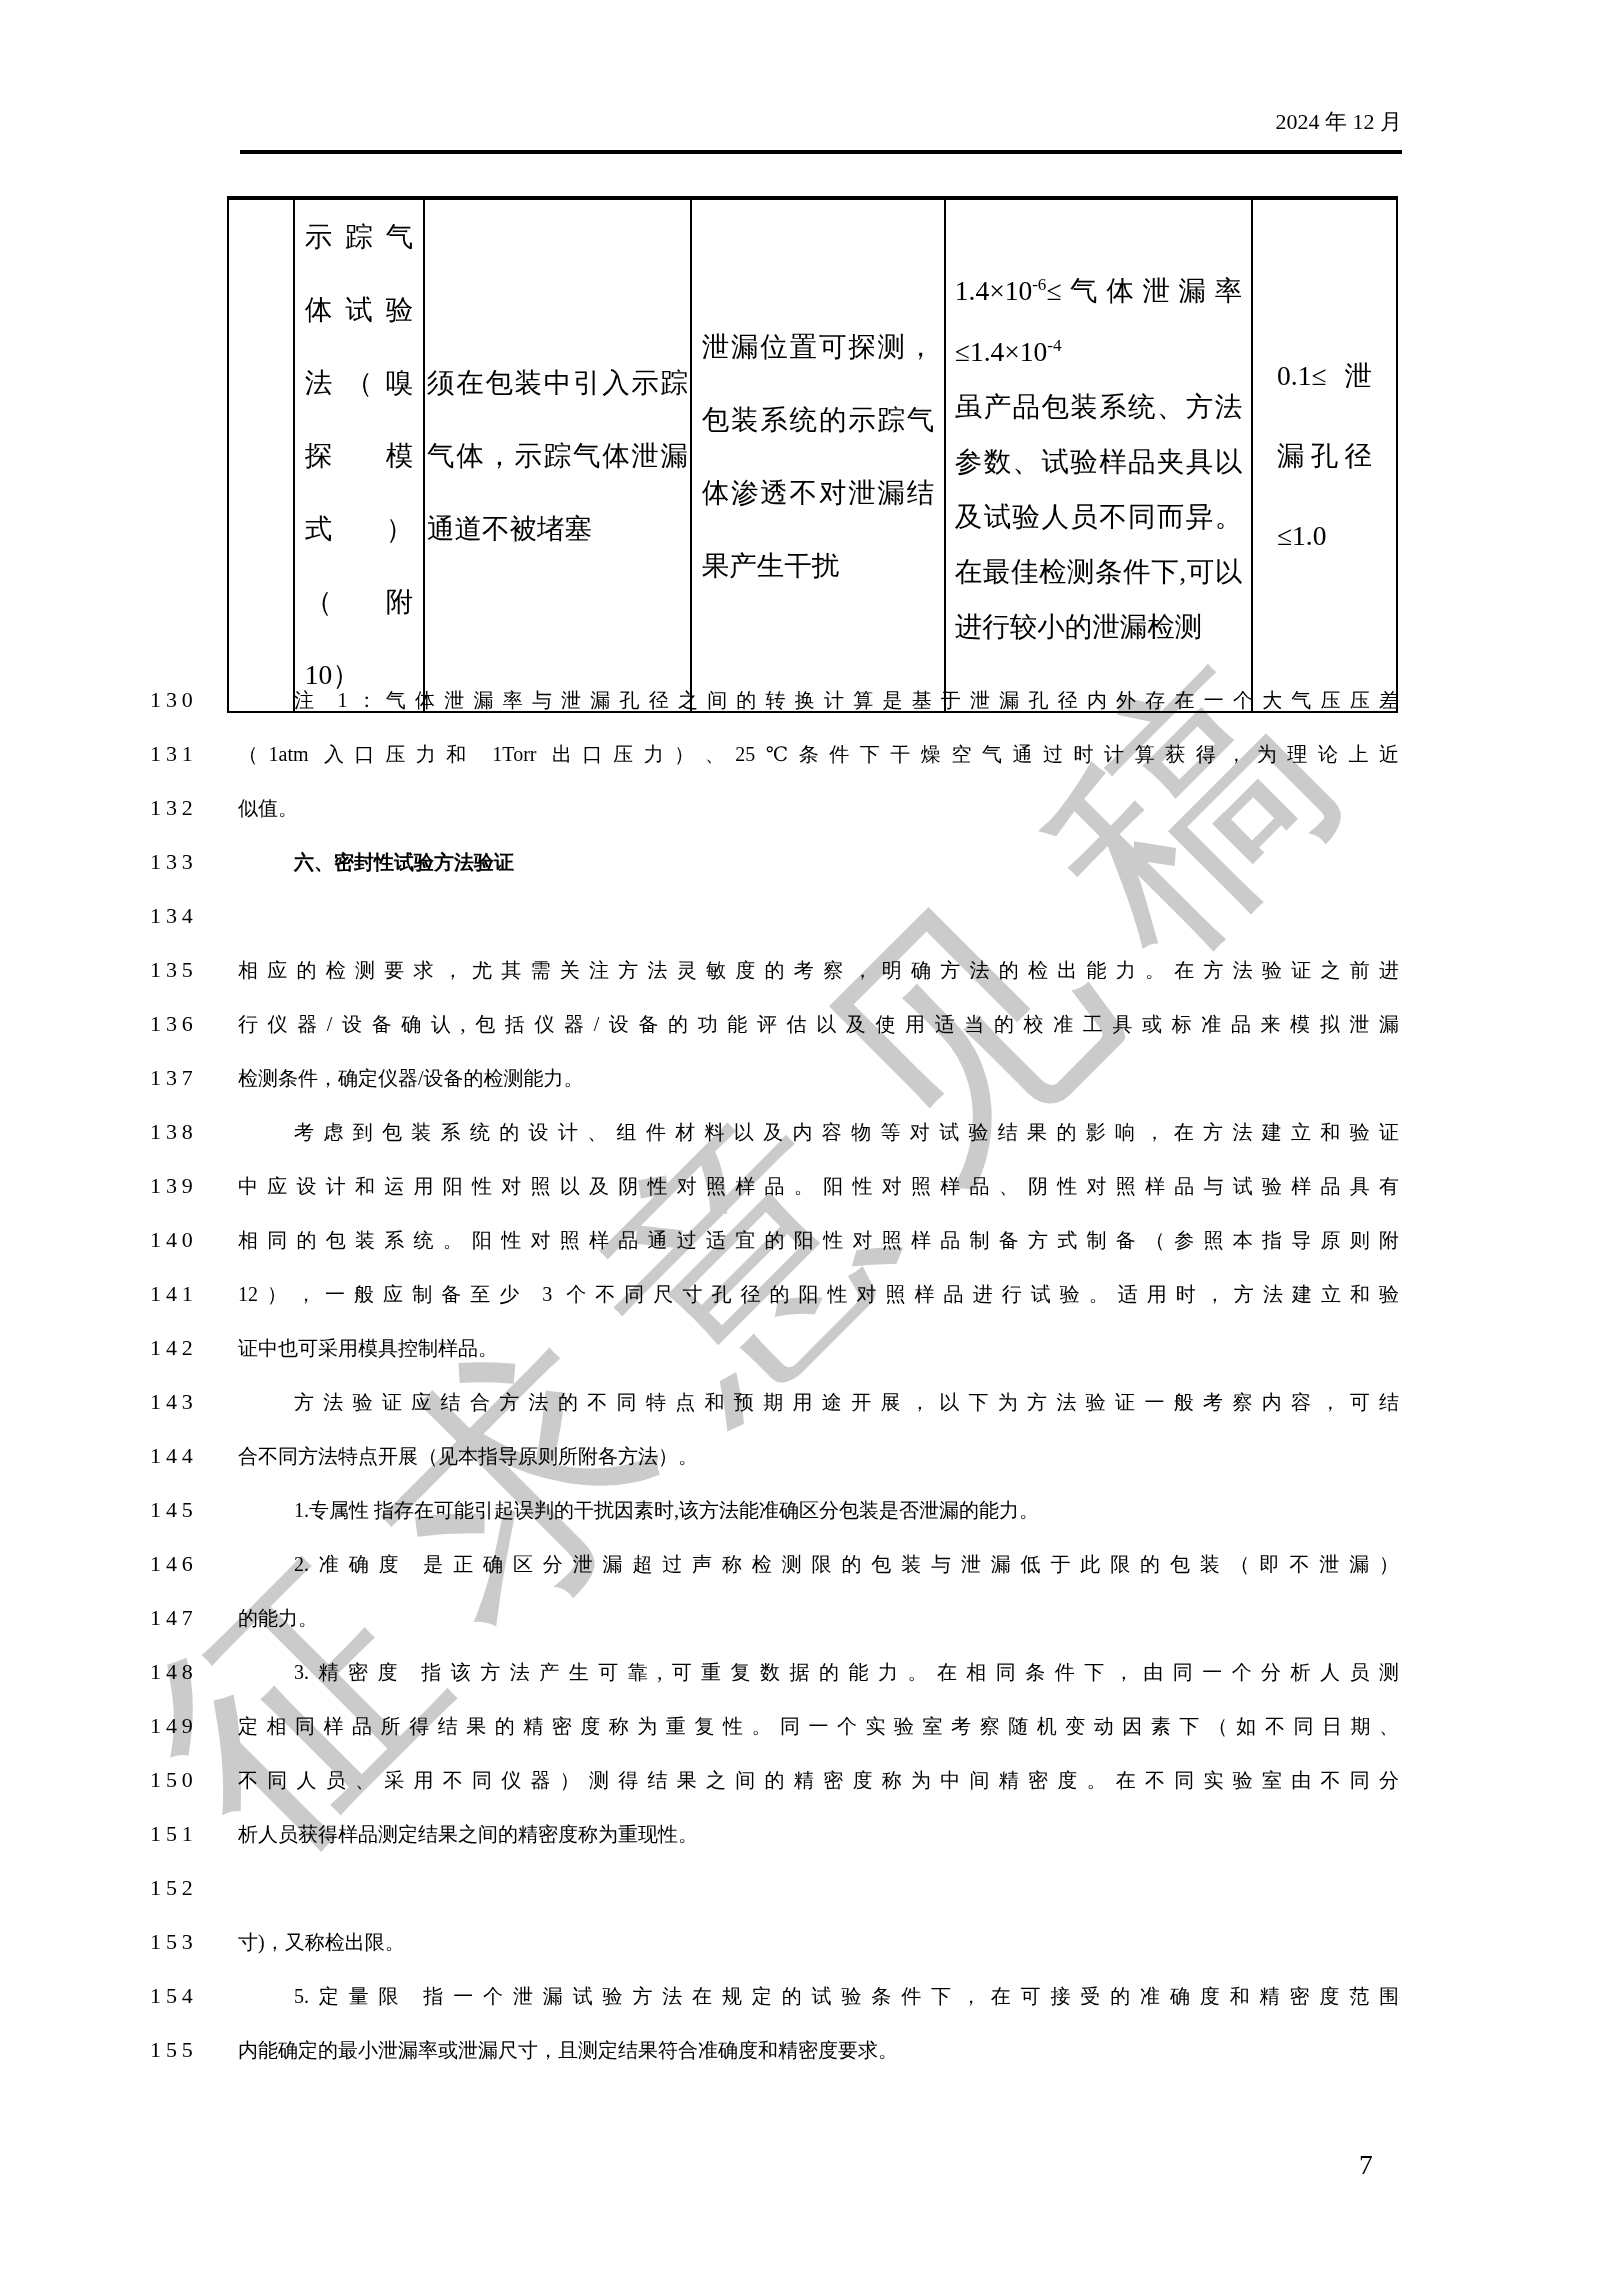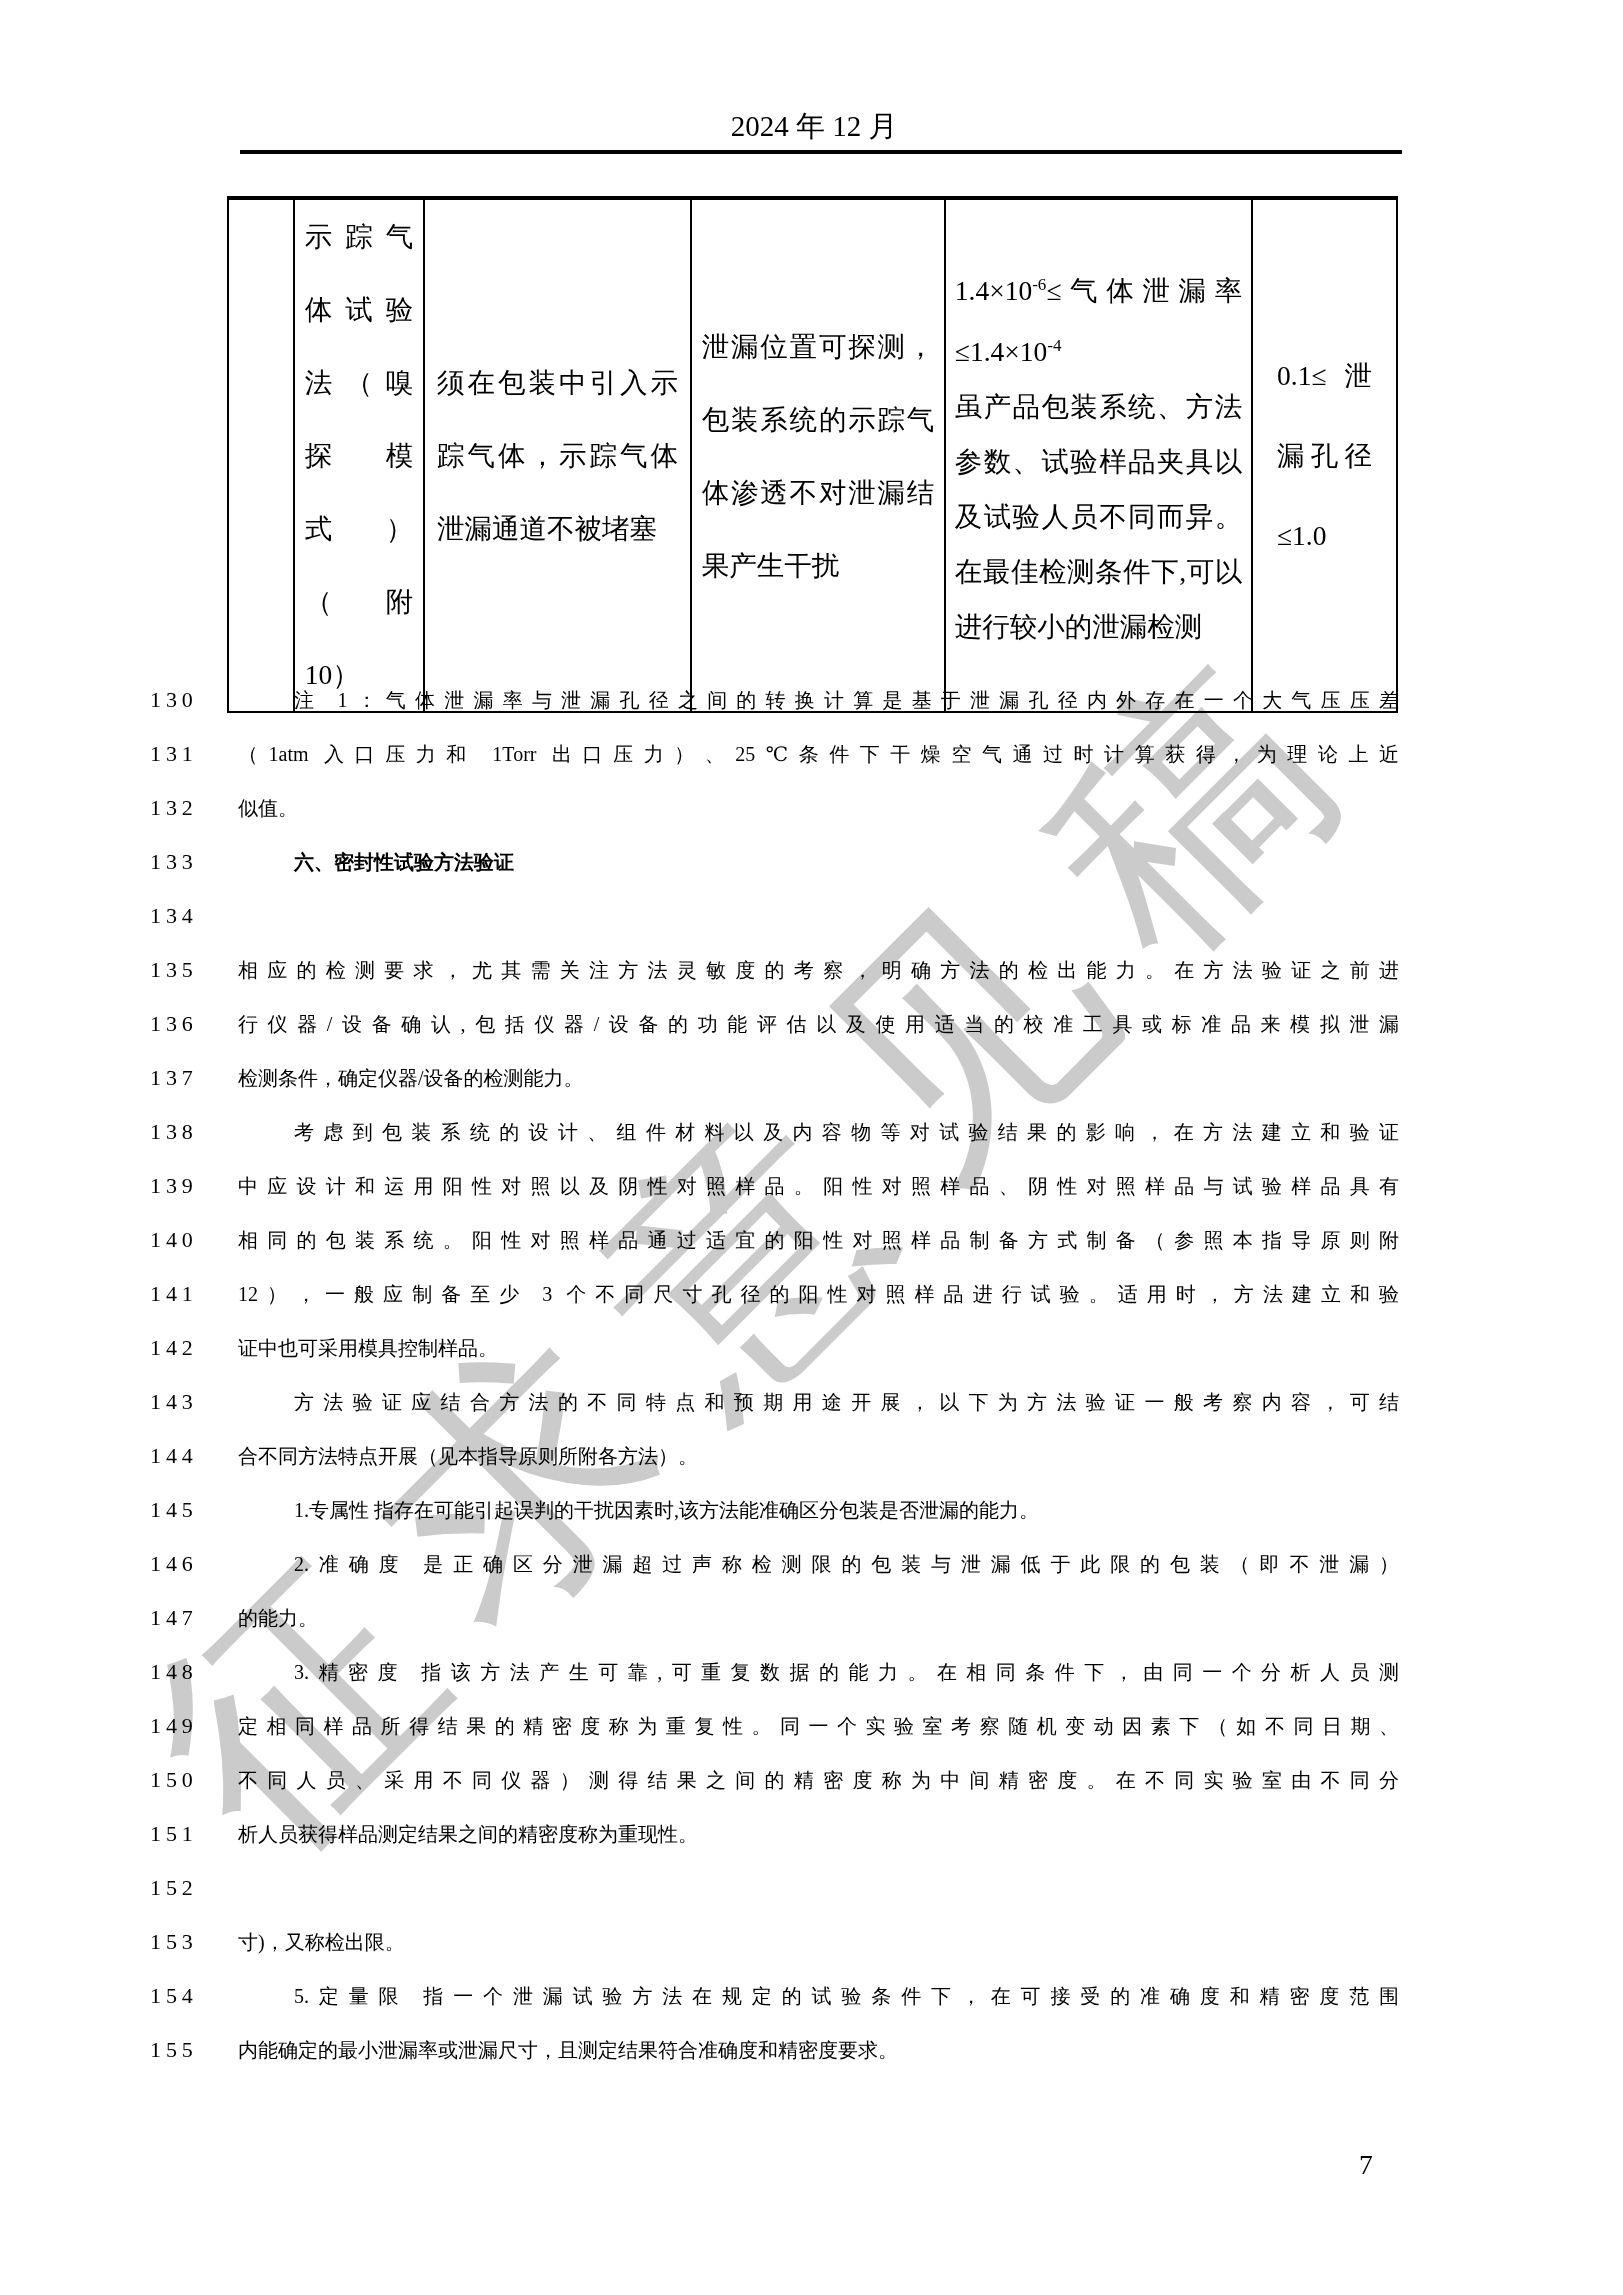--- a/index.html
+++ b/index.html
@@ -19,43 +19,43 @@
     letter-spacing: 56px;
     color: #cbcbcb;
     white-space: nowrap;
     line-height: 1;
     z-index: 0;
     user-select: none;
   }
   .content { position: absolute; left: 0; top: 0; width: 1623px; height: 2295px; z-index: 1; }
 
   .page-header {
-    position: absolute; top: 107px; left: 233px; width: 1162px;
-    text-align: center; font-size: 29px;
+    position: absolute; top: 107px; left: 240px; width: 1162px;
+    text-align: right; font-size: 22px;
   }
   .header-rule {
     position: absolute; top: 150px; left: 240px; width: 1162px; height: 4.4px;
     background: #000;
   }
 
   table.doc {
     position: absolute; top: 196px; left: 227px;
     width: 1170px; height: 466px;
     border-collapse: collapse; table-layout: fixed;
     border: 2px solid #000;
     border-top: 4.9px solid #000;
   }
   table.doc td {
     border: 2px solid #000;
     vertical-align: middle;
     font-size: 27.5px;
     overflow: hidden;
   }
   td.c2 { line-height: 73px; text-align: justify; padding: 0 9.8px; }
-  td.c3 { line-height: 73px; text-align: justify; padding: 0 12px; }
+  td.c3 { line-height: 73px; text-align: justify; padding: 0 2px; }
   td.c4 { line-height: 73px; text-align: justify; padding: 0 9.8px; }
   td.c5 { line-height: 55px; text-align: justify; padding: 0 8.8px; }
   td.c6 { line-height: 80px; text-align: justify; text-align-last: left; padding: 0 24px; }
   td.c5 .range, td.c5 .note { text-align: justify; }
   sup { font-size: 0.62em; }
 
   .lines { position: absolute; top: 673px; left: 0; width: 1623px; }
   .line { position: relative; height: 54px; }
   .lnum {
     position: absolute; left: 150px; top: 50%; transform: translateY(-50%);

